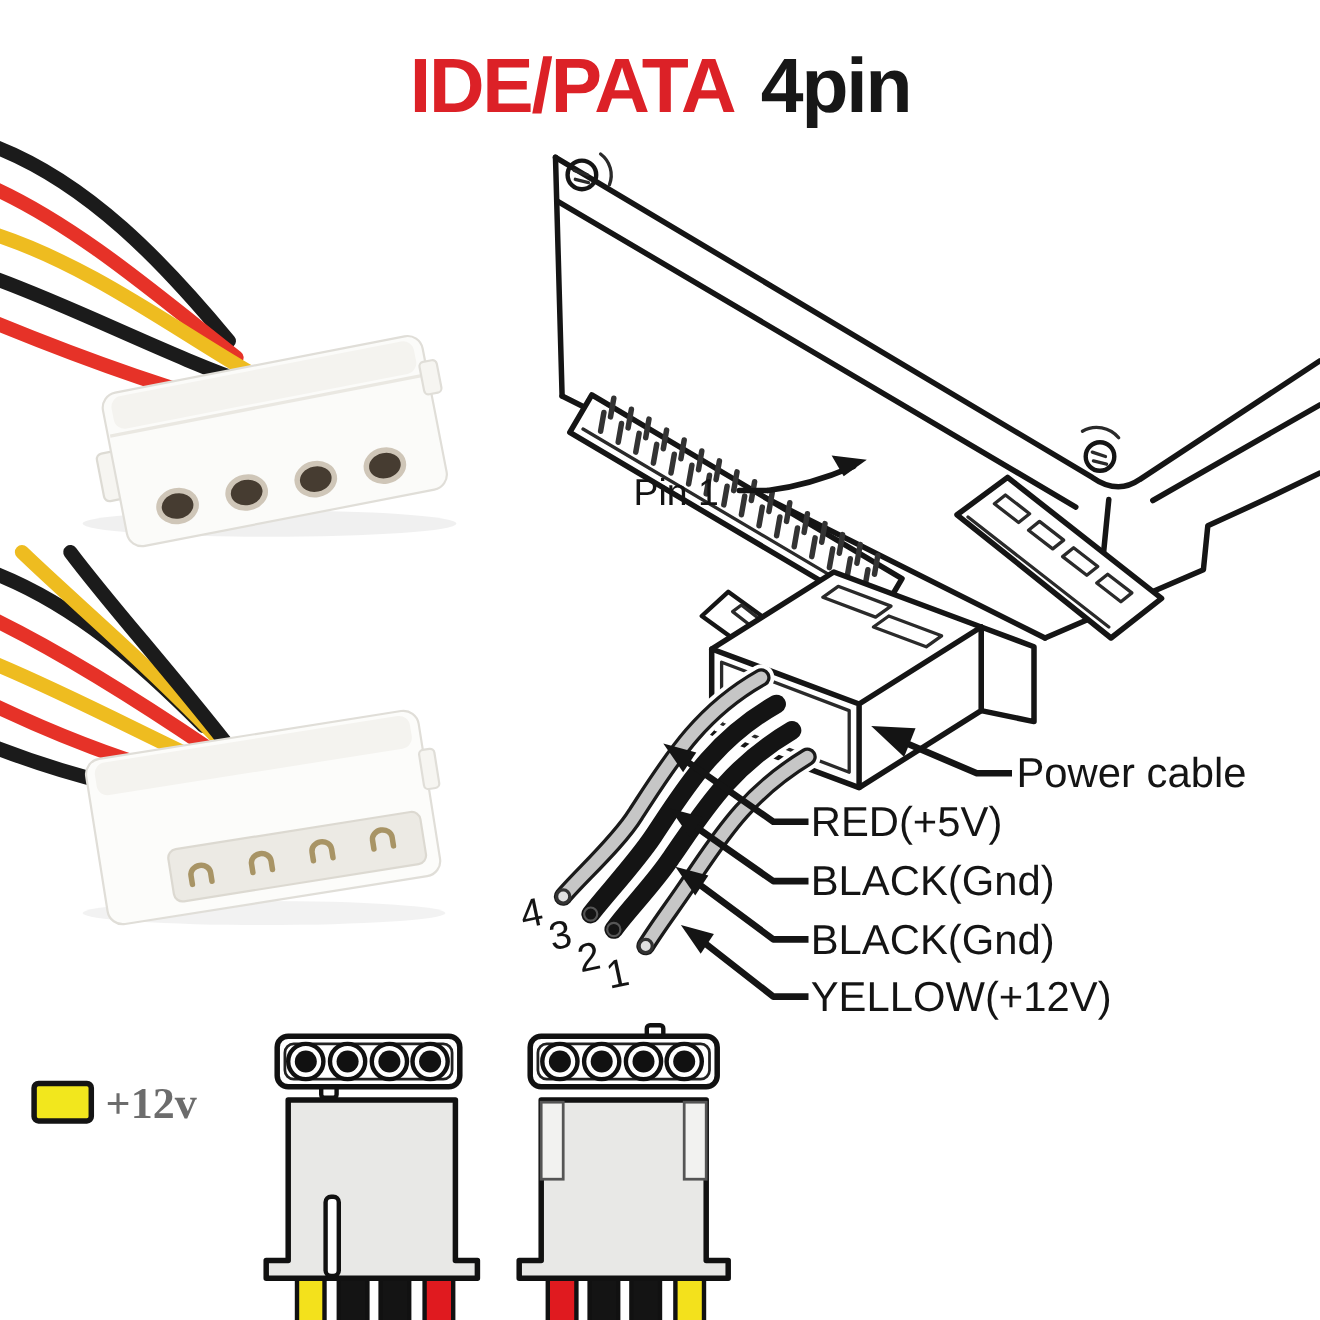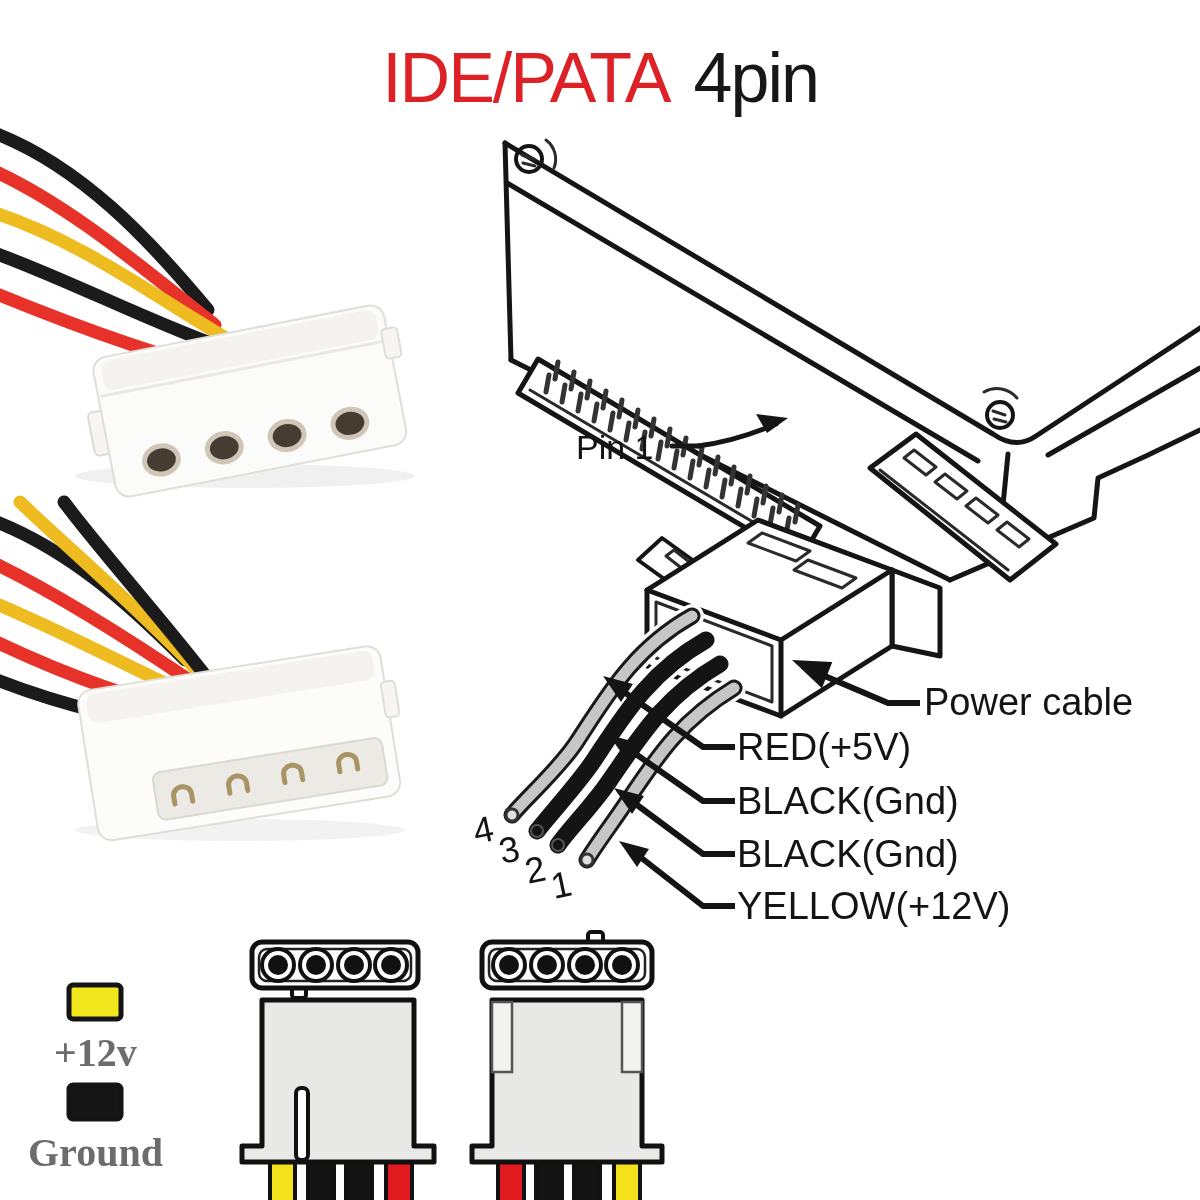--- a/index.html
+++ b/index.html
@@ -2,34 +2,34 @@
 <html><head>
 <meta charset="utf-8">
 <style>
   html,body{margin:0;padding:0;background:#fff;}
   .canvas{position:relative;width:1200px;height:1200px;background:#fff;overflow:hidden;
           font-family:"Liberation Sans",sans-serif;}
   svg{overflow:visible;display:block;}
   .abs{position:absolute;}
   
   .title{position:absolute;top:42px;left:0;width:100%;text-align:center;
-         font-size:70px;font-weight:400;letter-spacing:-2px;line-height:1.05;margin:0;}
+         font-size:70px;font-weight:700;letter-spacing:-2px;line-height:1.05;margin:0;}
   .t-red{color:#dc2127;}
   .t-black{color:#171717;margin-left:24px;}
   
   .lbl{font-family:"Liberation Sans",sans-serif;font-size:38px;fill:#141414;}
   .pinnum{font-family:"Liberation Sans",sans-serif;font-size:36px;fill:#141414;}
   .pin1{font-family:"Liberation Sans",sans-serif;font-size:34px;fill:#141414;}
   
   .ln{fill:none;stroke:#151515;stroke-width:5;stroke-linejoin:round;stroke-linecap:round;}
   .ln3{fill:none;stroke:#2a2a2a;stroke-width:3;stroke-linejoin:round;stroke-linecap:round;}
   .fillwhite{fill:#ffffff;}
   
   .legend{position:absolute;left:28px;top:982px;}
-  .legend-row{display:flex;align-items:center;gap:10px;margin-bottom:9px;flex-direction:column;}
+  .legend-row{display:flex;align-items:center;gap:10px;margin-bottom:9px;}
   .legend-label{font-family:"Liberation Serif",serif;font-weight:700;font-size:40px;
                 color:#6c6c6c;line-height:40px;}
   .sw{stroke:#141414;stroke-width:5;}
 </style>
 </head>
 <body>
 
 <div class="canvas">
 
   <h1 class="title"><span class="t-red">IDE/PATA</span><span class="t-black">4pin</span></h1>
@@ -204,26 +204,20 @@
     </g>
   </svg>
 
   <div class="legend">
     <div class="legend-row">
       <svg width="58" height="41">
           <rect class="sw" x="3" y="3" width="52" height="34" rx="4" fill="#f2e71d"></rect>
         </svg>
       <span class="legend-label">+12v</span>
     </div>
-    <div class="legend-row">
-      <svg width="58" height="41">
-          <rect class="sw" x="3" y="3" width="52" height="34" rx="4" fill="#161616"></rect>
-        </svg>
-      <span class="legend-label">Ground</span>
-    </div>
   </div>
 
   <svg class="abs" style="left:230px;top:930px" width="440" height="270" viewBox="0 0 440 270">
 
     <g>
       <rect x="62" y="54" width="14" height="14" rx="3" fill="#fff" stroke="#111" stroke-width="4"></rect>
       <rect x="22" y="12" width="166" height="46" rx="10" fill="#fff" stroke="#111" stroke-width="5"></rect>
       <rect x="29" y="19" width="152" height="32" rx="8" fill="none" stroke="#222" stroke-width="2.5"></rect>
       <g>
         <circle cx="48" cy="35" r="16" fill="#fff" stroke="#111" stroke-width="4"></circle>

